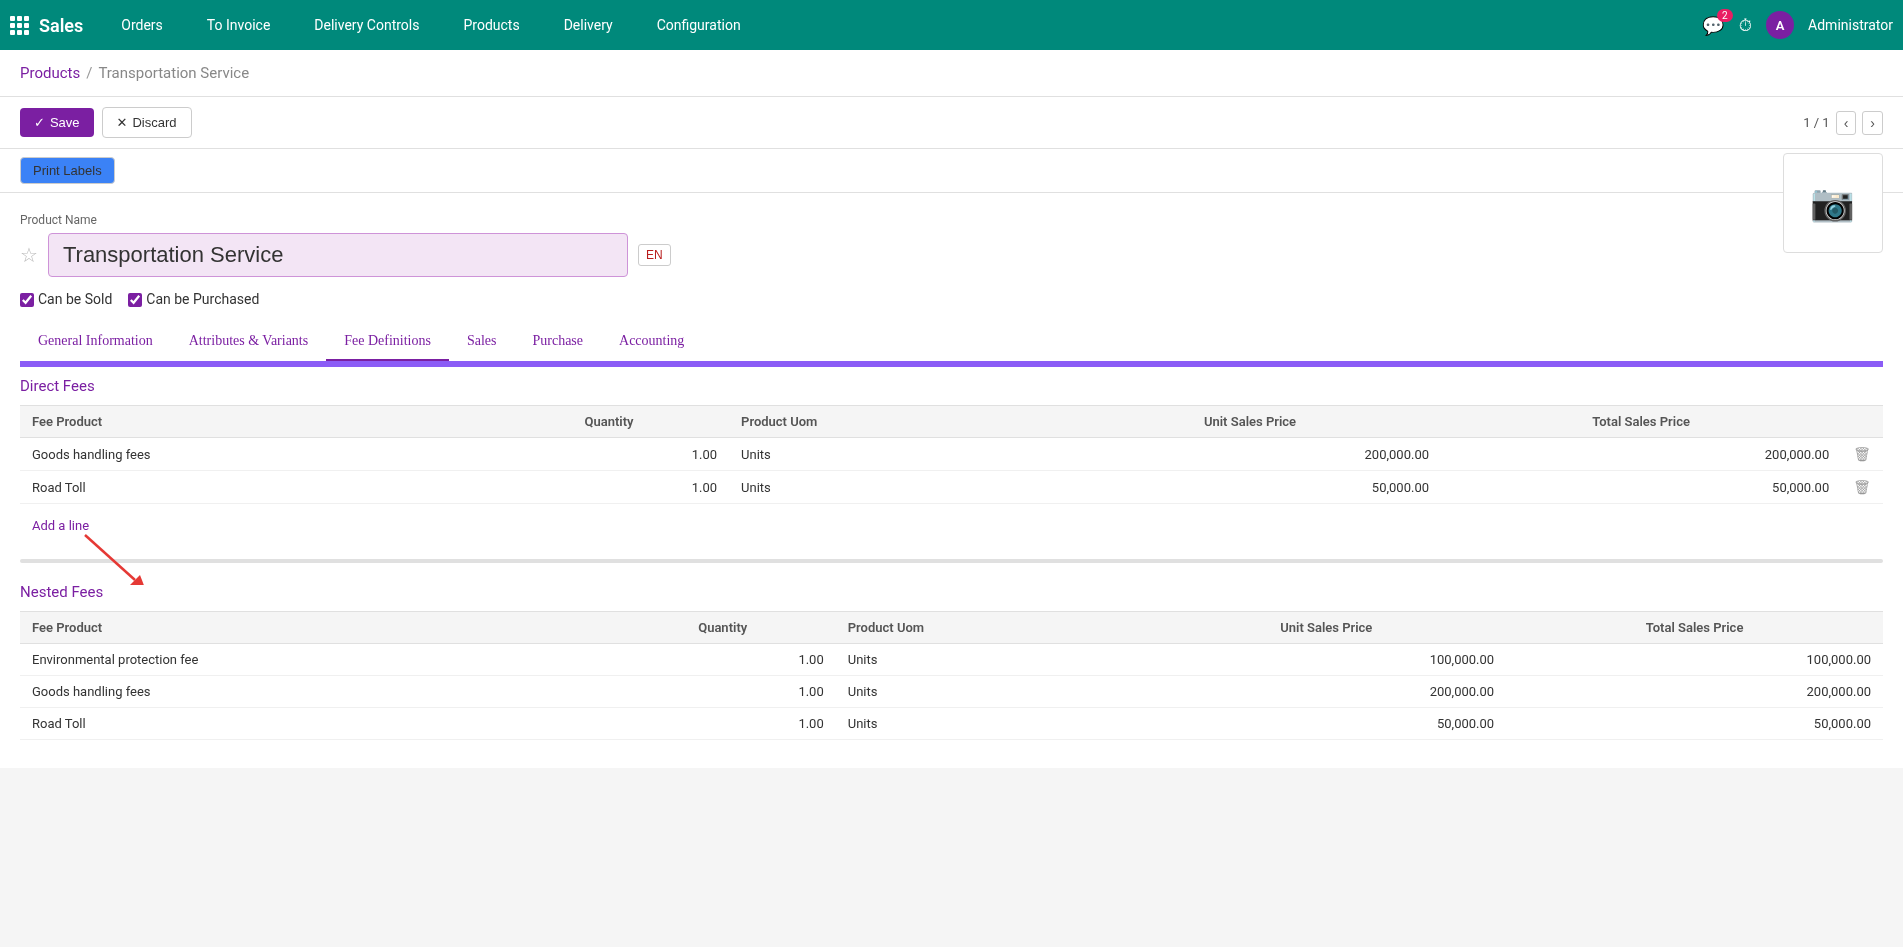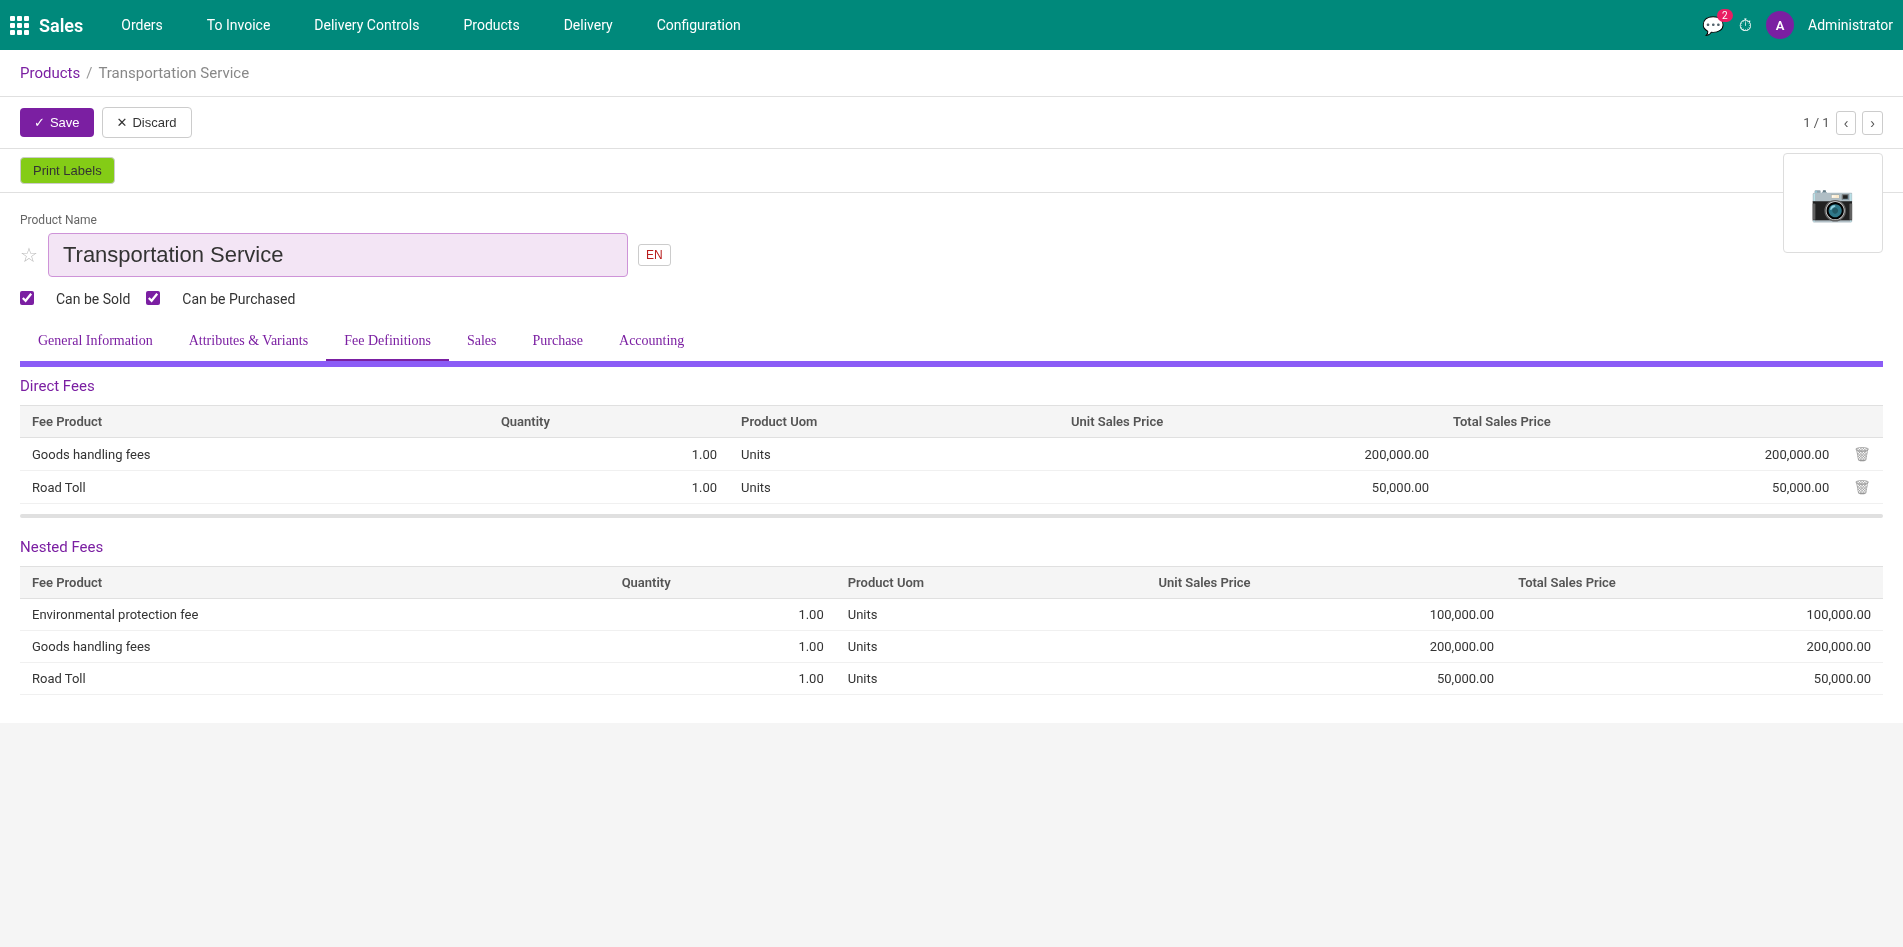--- a/index.html
+++ b/index.html
@@ -151,21 +151,21 @@
       font-size: 14px;
     }
 
     
     .secondary-bar {
       background: white;
       padding: 8px 20px;
       border-bottom: 1px solid #e0e0e0;
     }
     .btn-print {
-      background: #84cc16;
+      background: #3b82f6;
       color: #333;
       border: 1px solid #ccc;
       padding: 5px 12px;
       border-radius: 4px;
       cursor: pointer;
       font-size: 13px;
     }
 
     
     .main-content {
@@ -225,22 +225,22 @@
 
     
     .checkbox-row {
       display: flex;
       align-items: center;
       gap: 16px;
       margin-bottom: 16px;
     }
     .checkbox-item {
       display: flex;
-      align-items: flex-start;
-      gap: 22px;
+      align-items: flex-end;
+      gap: 4px;
       font-size: 14px;
     }
     .checkbox-item input[type="checkbox"] {
       accent-color: #7b1fa2;
       width: 14px;
       height: 14px;
     }
 
     
     .tabs {
@@ -281,21 +281,21 @@
     .fee-table th {
       background: #f5f5f5;
       padding: 8px 12px;
       text-align: left;
       font-size: 13px;
       font-weight: 600;
       color: #555;
       border-bottom: 1px solid #e0e0e0;
       border-top: 1px solid #e0e0e0;
     }
-    .fee-table th.right { text-align: left; }
+    .fee-table th.right { text-align: center; }
     .fee-table td {
       padding: 8px 12px;
       font-size: 13px;
       border-bottom: 1px solid #f0f0f0;
       color: #333;
     }
     .fee-table td.right { text-align: right; }
     .delete-btn {
       background: none;
       border: none;
@@ -479,20 +479,28 @@
           <td>Units</td>
           <td class="right">50,000.00</td>
           <td class="right">50,000.00</td>
           <td>
             <button class="delete-btn">🗑</button>
           </td>
         </tr>
       </tbody>
     </table>
 
+    <div style="position: relative; margin-bottom: 20px;">
+      <span class="add-line-link">Add a line</span>
+      
+      <svg style="position: absolute; left: 55px; top: 18px; pointer-events: none;" width="80" height="55" viewBox="0 0 80 55">
+        <line x1="10" y1="5" x2="60" y2="50" stroke="#e53935" stroke-width="2.5"></line>
+        <polygon points="55,55 65,45 70,58" fill="#e53935"></polygon>
+      </svg>
+    </div>
 
     <div class="scroll-divider"></div>
   </div>
 
   <div class="nested-section">
     <div class="section-title">Nested Fees</div>
 
     <table class="fee-table">
       <thead>
         <tr>

